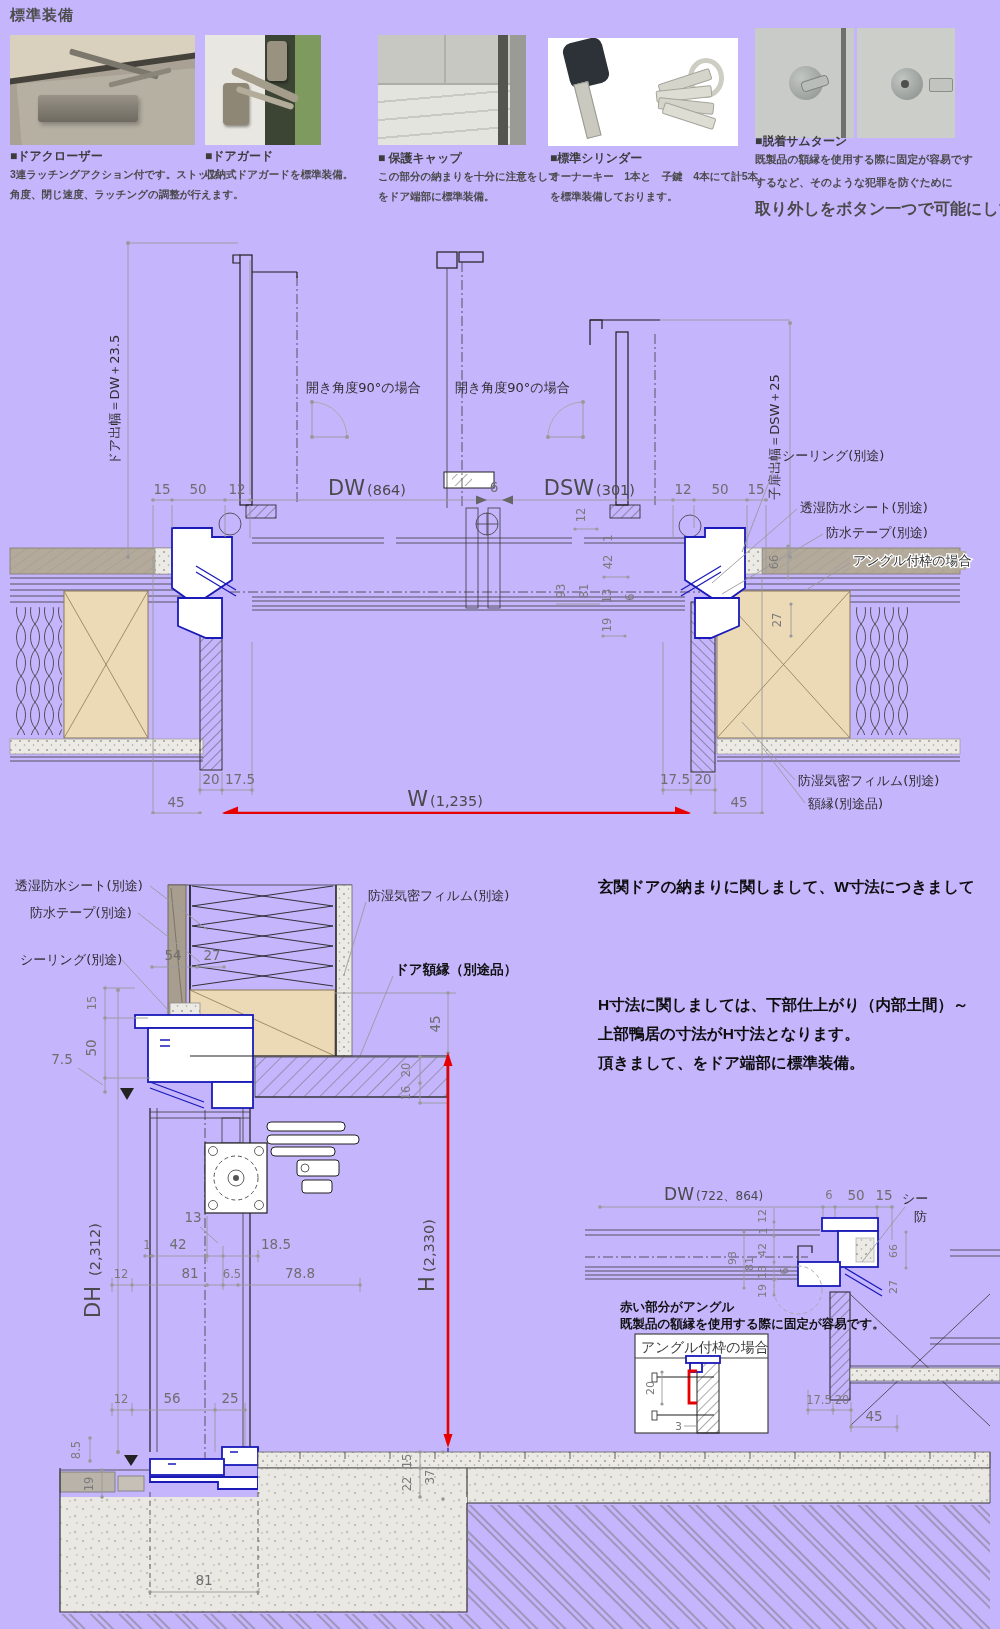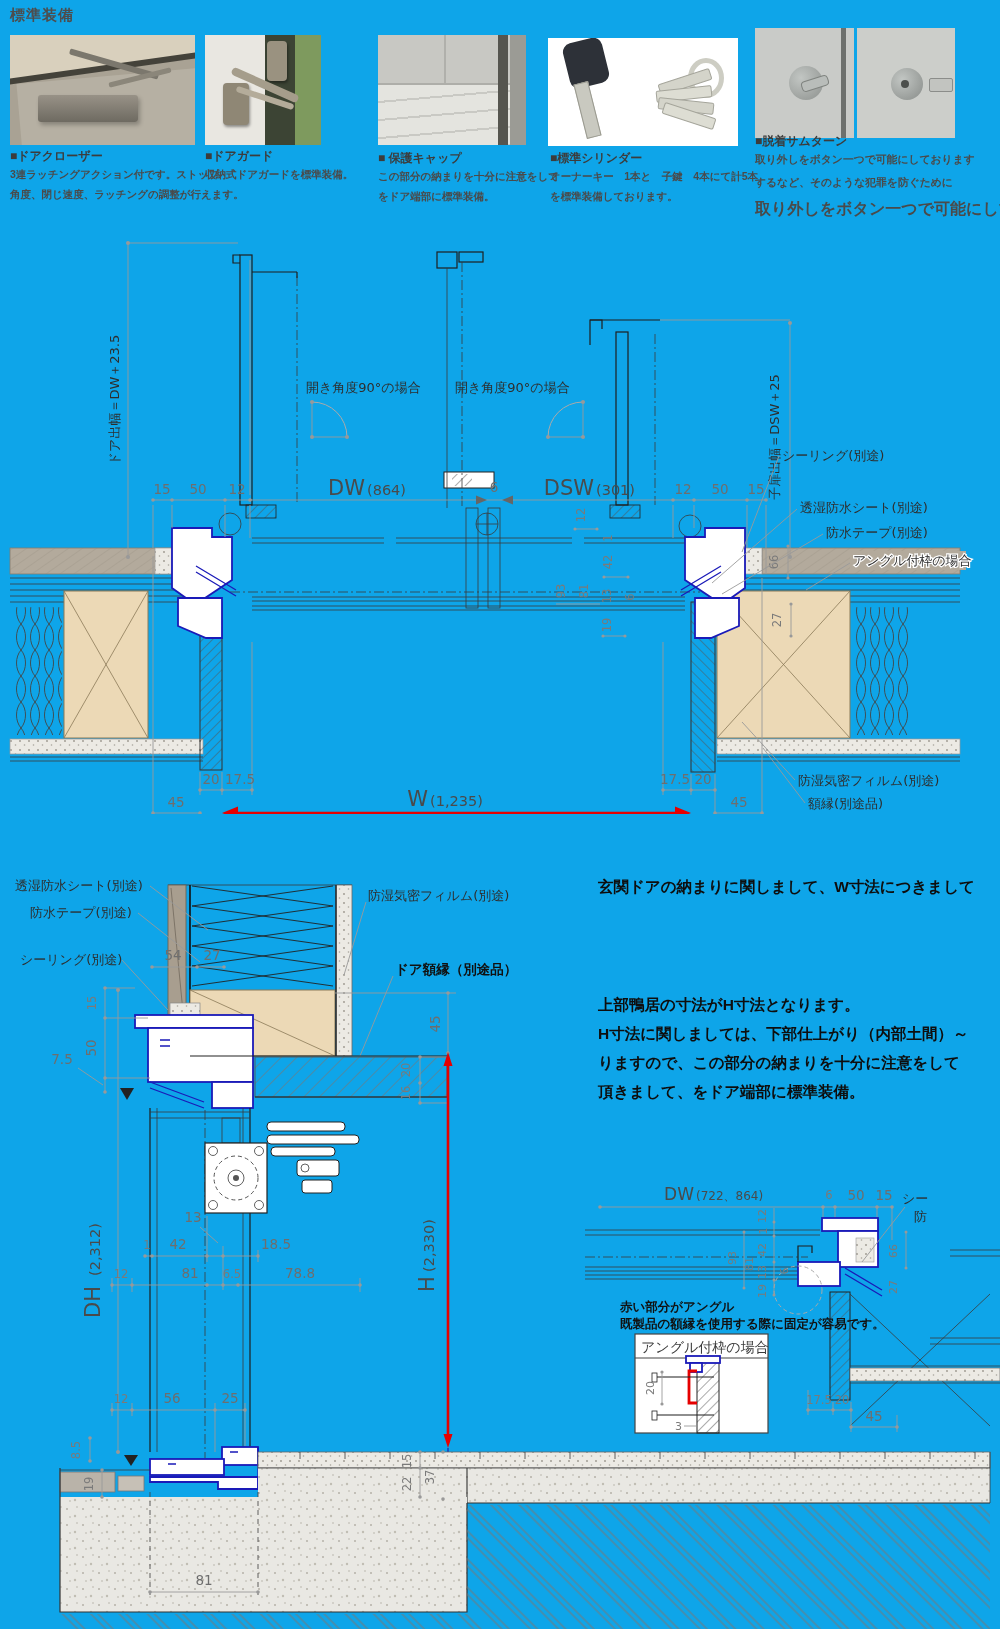--- a/index.html
+++ b/index.html
@@ -1,16 +1,16 @@
 <!DOCTYPE html>
 <html><head>
 <meta charset="utf-8">
 <style>
   html,body{margin:0;padding:0;background:#fff}
-  .page{position:relative;width:1000px;height:1629px;background:#0ea5e9;overflow:hidden;
+  .page{position:relative;width:1000px;height:1629px;background:#c4b5fd;overflow:hidden;
         font-family:"Liberation Sans","DejaVu Sans",sans-serif}
   .abs{position:absolute}
   
   .eq-title{position:absolute;left:10px;top:6px;font-size:15px;font-weight:bold;color:#4d4d4d;letter-spacing:1px}
   .photo{position:absolute;overflow:hidden;background:#cfcdc6}
   .cap-name{position:absolute;font-size:12px;font-weight:bold;color:#3c3c3c;white-space:nowrap}
   .cap-line{position:absolute;font-size:10.5px;font-weight:bold;color:#4a4a4a;white-space:nowrap}
   
   .note-block{position:absolute;width:380px}
   .note-line{font-size:15.5px;font-weight:bold;color:#0e0e0e;line-height:29px;white-space:nowrap}
@@ -93,21 +93,21 @@
   <div class="cap-line" style="left:10px;top:188px">角度、閉じ速度、ラッチングの調整が行えます。</div>
   <div class="cap-name" style="left:205px;top:148px">■ドアガード</div>
   <div class="cap-line" style="left:205px;top:168px">収納式ドアガードを標準装備。</div>
   <div class="cap-name" style="left:378px;top:150px">■ 保護キャップ</div>
   <div class="cap-line" style="left:378px;top:170px">この部分の納まりを十分に注意をして</div>
   <div class="cap-line" style="left:378px;top:190px">をドア端部に標準装備。</div>
   <div class="cap-name" style="left:550px;top:150px">■標準シリンダー</div>
   <div class="cap-line" style="left:550px;top:170px">オーナーキー　1本と　子鍵　4本にて計5本</div>
   <div class="cap-line" style="left:550px;top:190px">を標準装備しております。</div>
   <div class="cap-name" style="left:755px;top:133px">■脱着サムターン</div>
-  <div class="cap-line" style="left:755px;top:153px;font-size:10.8px">取り外しをボタン一つで可能にしております</div>
+  <div class="cap-line" style="left:755px;top:153px;font-size:10.8px">既製品の額縁を使用する際に固定が容易です</div>
   <div class="cap-line" style="left:755px;top:176px;font-size:10.8px">するなど、そのような犯罪を防ぐために</div>
   <div class="cap-line" style="left:755px;top:199px;font-size:16px">取り外しをボタン一つで可能にしております。</div>
 
   <svg style="left:0;top:222px" width="1000" height="592" viewBox="0 222 1000 592">
     <defs>
       <pattern id="h45" width="7" height="7" patternUnits="userSpaceOnUse" patternTransform="rotate(45)">
           <line x1="0" y1="0" x2="0" y2="7" stroke="#555" stroke-width="1"></line>
         </pattern>
       <pattern id="h135" width="7" height="7" patternUnits="userSpaceOnUse" patternTransform="rotate(-45)">
           <line x1="0" y1="0" x2="0" y2="7" stroke="#555" stroke-width="1"></line>
@@ -504,23 +504,22 @@
       <text class="dts" text-anchor="middle" transform="rotate(-90 411 1461)" x="411" y="1461">15</text>
       <text class="dts" text-anchor="middle" transform="rotate(-90 411 1484)" x="411" y="1484">22</text>
       <text class="dts" fill="#999" text-anchor="middle" transform="rotate(-90 434 1477)" x="434" y="1477">37</text>
     </g>
   </svg>
 
   <div class="note-block" style="left:598px;top:872px">
     <div class="note-line">玄関ドアの納まりに関しまして、W寸法につきまして</div>
   </div>
   <div class="note-block" style="left:598px;top:990px">
+    <div class="note-line">H寸法に関しましては、下部仕上がり（内部土間）～</div>
     <div class="note-line">上部鴨居の寸法がH寸法となります。</div>
-    <div class="note-line">H寸法に関しましては、下部仕上がり（内部土間）～</div>
-    <div class="note-line">りますので、この部分の納まりを十分に注意をして</div>
     <div class="note-line">頂きまして、をドア端部に標準装備。</div>
   </div>
 
   <svg style="left:585px;top:1150px" width="415" height="312" viewBox="585 1150 415 312">
     <g>
       <path class="lnt" stroke="#444" d="M585,1230H820M585,1235H820"></path>
       <path class="lnt dd" d="M585,1257H808"></path>
       <path class="lnt" d="M585,1267H798M585,1271H798M585,1275H798M585,1279H798"></path>
       <path class="lnt" stroke-width=".7" d="M950,1250H1000M950,1256H1000M930,1338H1000M930,1344H1000"></path>
     </g>

